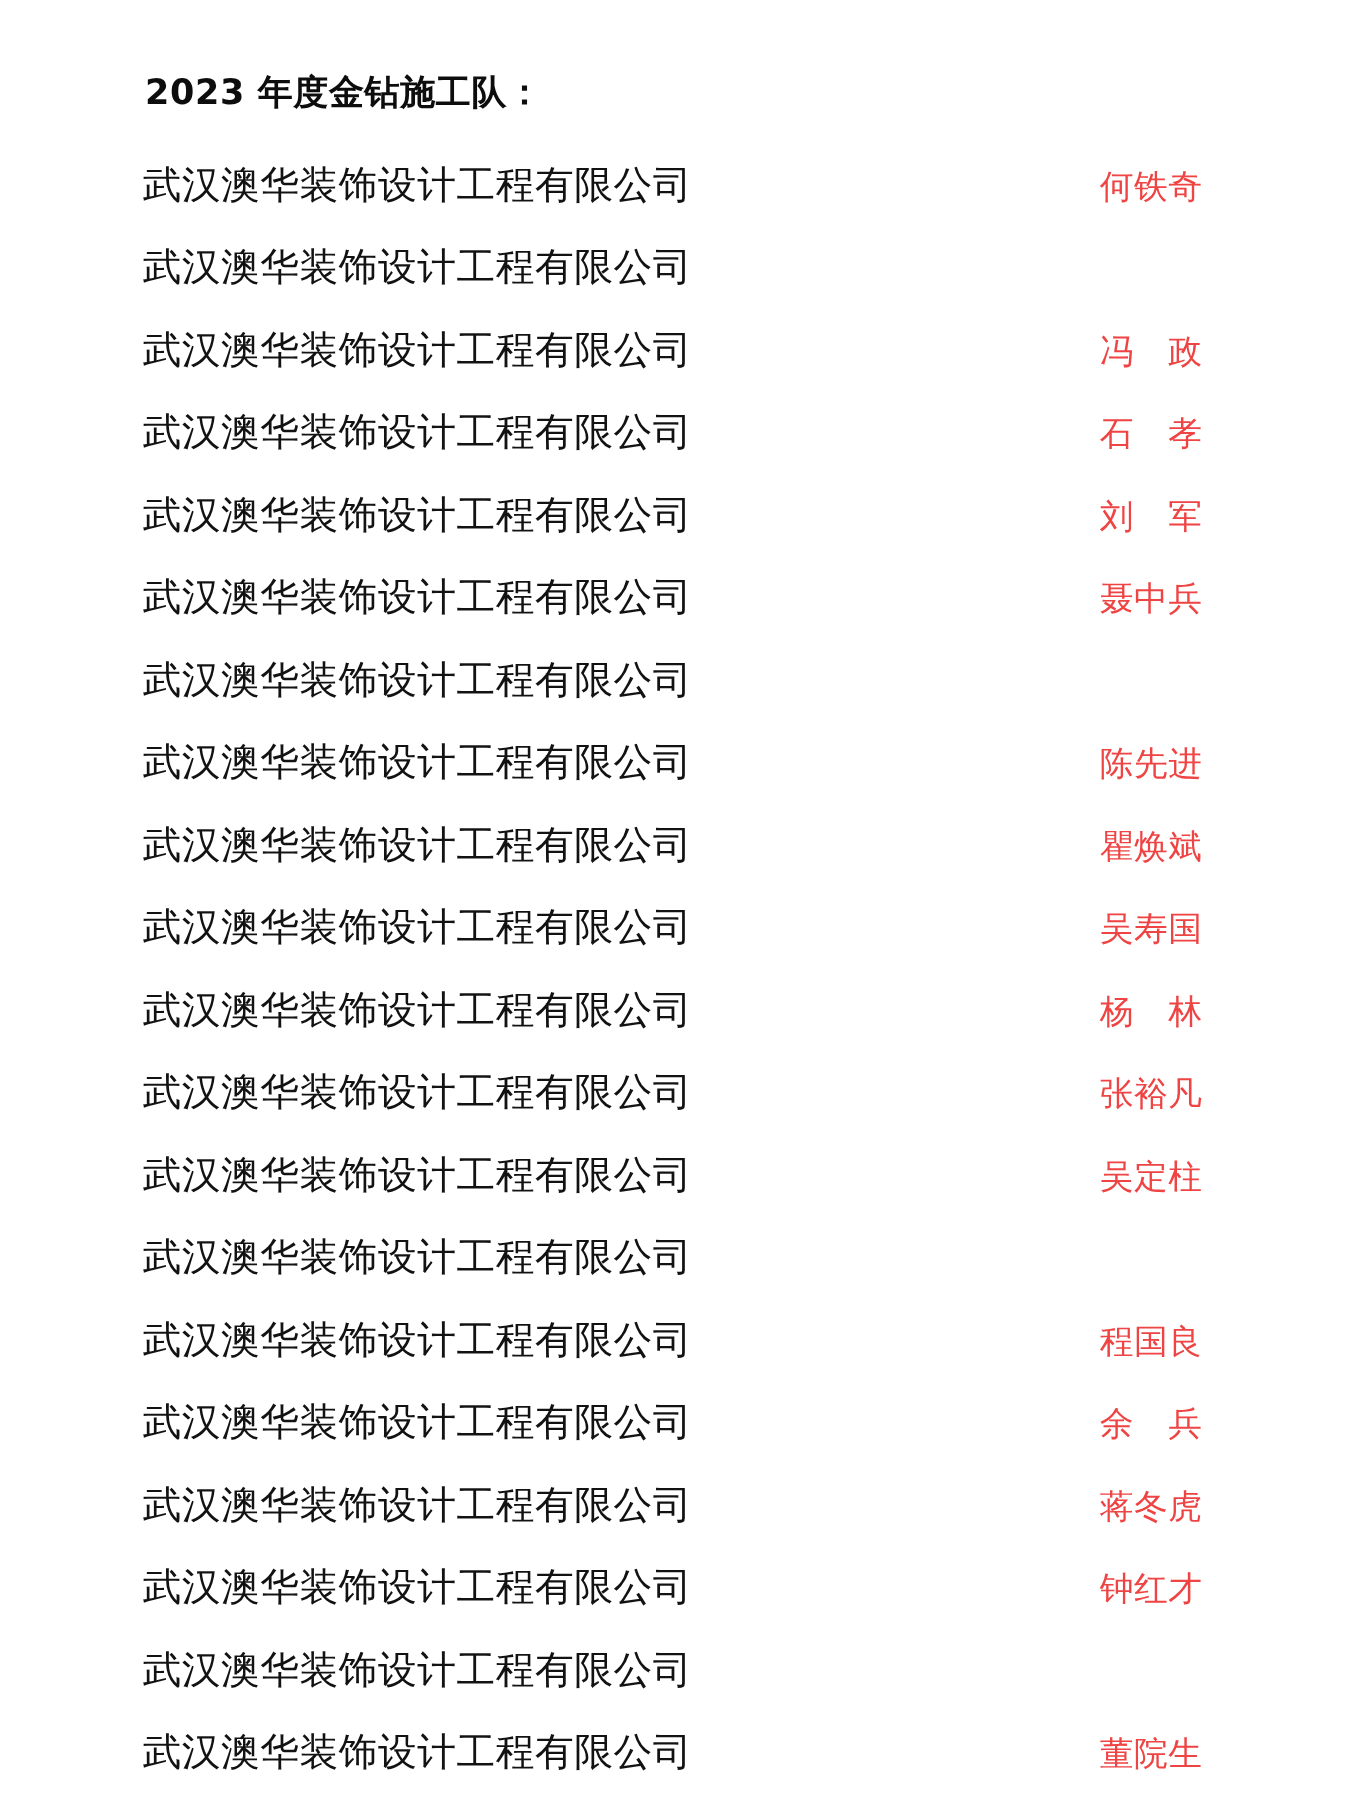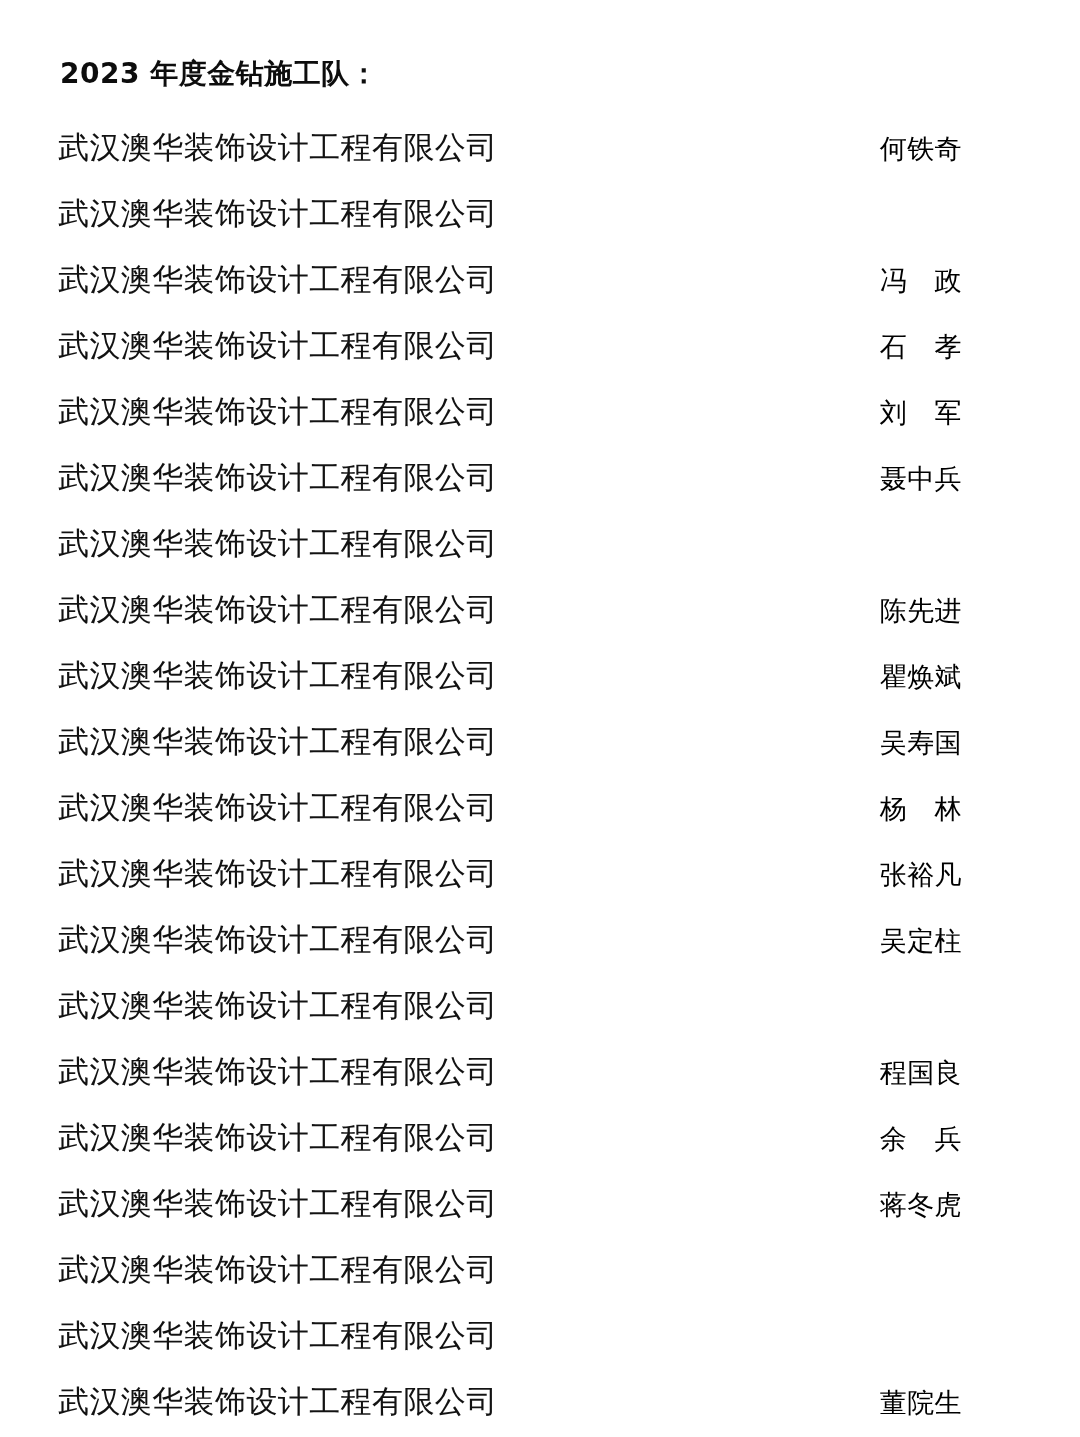--- a/index.html
+++ b/index.html
@@ -12,21 +12,21 @@
     height: 1437px;
     font-family: "Liberation Serif", "DejaVu Serif", serif;
     color: #111111;
     overflow: hidden;
   }
   .page {
     position: relative;
     width: 1080px;
     height: 1437px;
     box-sizing: border-box;
-    padding: 54px 118px 0 58px;
+    padding: 54px 118px 0 114px;
   }
   .doc-title {
     font-family: "DejaVu Sans", "Liberation Sans", sans-serif;
     font-weight: bold;
     font-size: 28px;
     letter-spacing: 0.5px;
     color: #0d0d0d;
     margin: 0 0 22px 2px;
     line-height: 1.4;
   }
@@ -42,21 +42,21 @@
     line-height: 66px;
   }
   .org-name {
     font-size: 31px;
     color: #121212;
     white-space: nowrap;
     letter-spacing: 0.4px;
   }
   .person-name {
     font-size: 27px;
-    color: #000000;
+    color: #ef4444;
     white-space: pre;
     letter-spacing: 0.4px;
     text-align: right;
     min-width: 120px;
   }
 </style>
 </head>
 <body>
 
 <div class="page">
@@ -124,20 +124,21 @@
       <div class="roster-row">
         <span class="org-name">武汉澳华装饰设计工程有限公司</span>
         <span class="person-name">余　兵</span>
       </div>
       <div class="roster-row">
         <span class="org-name">武汉澳华装饰设计工程有限公司</span>
         <span class="person-name">蒋冬虎</span>
       </div>
       <div class="roster-row">
         <span class="org-name">武汉澳华装饰设计工程有限公司</span>
+        <span class="person-name">钟红才</span>
       </div>
       <div class="roster-row">
         <span class="org-name">武汉澳华装饰设计工程有限公司</span>
       </div>
       <div class="roster-row">
         <span class="org-name">武汉澳华装饰设计工程有限公司</span>
         <span class="person-name">董院生</span>
       </div>
     </div>
 

